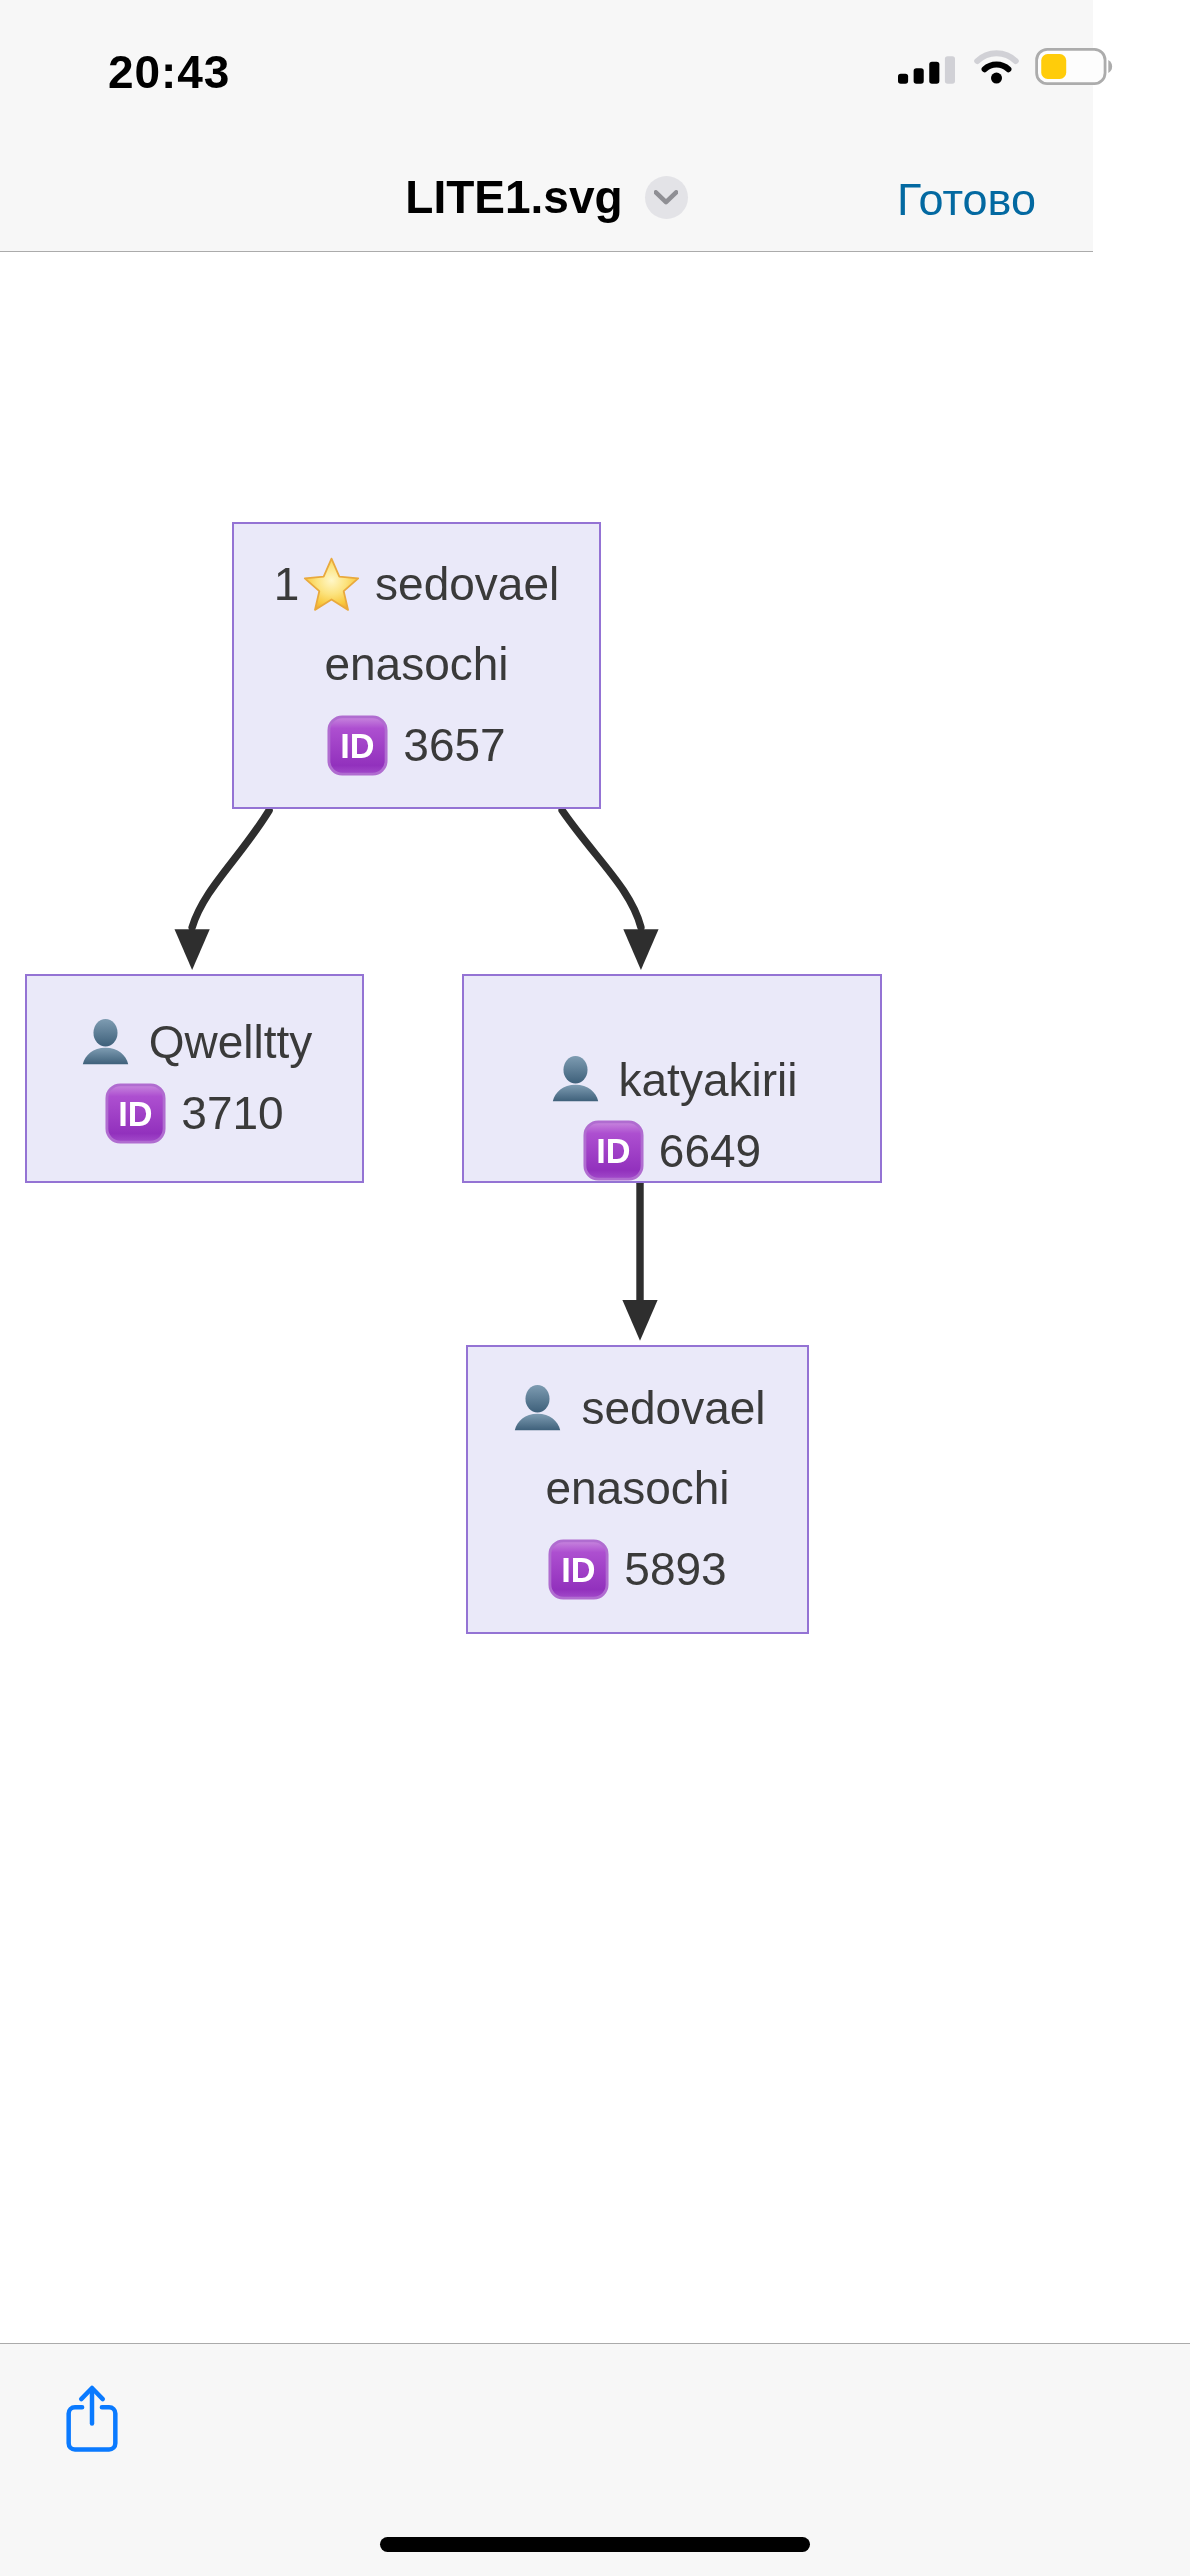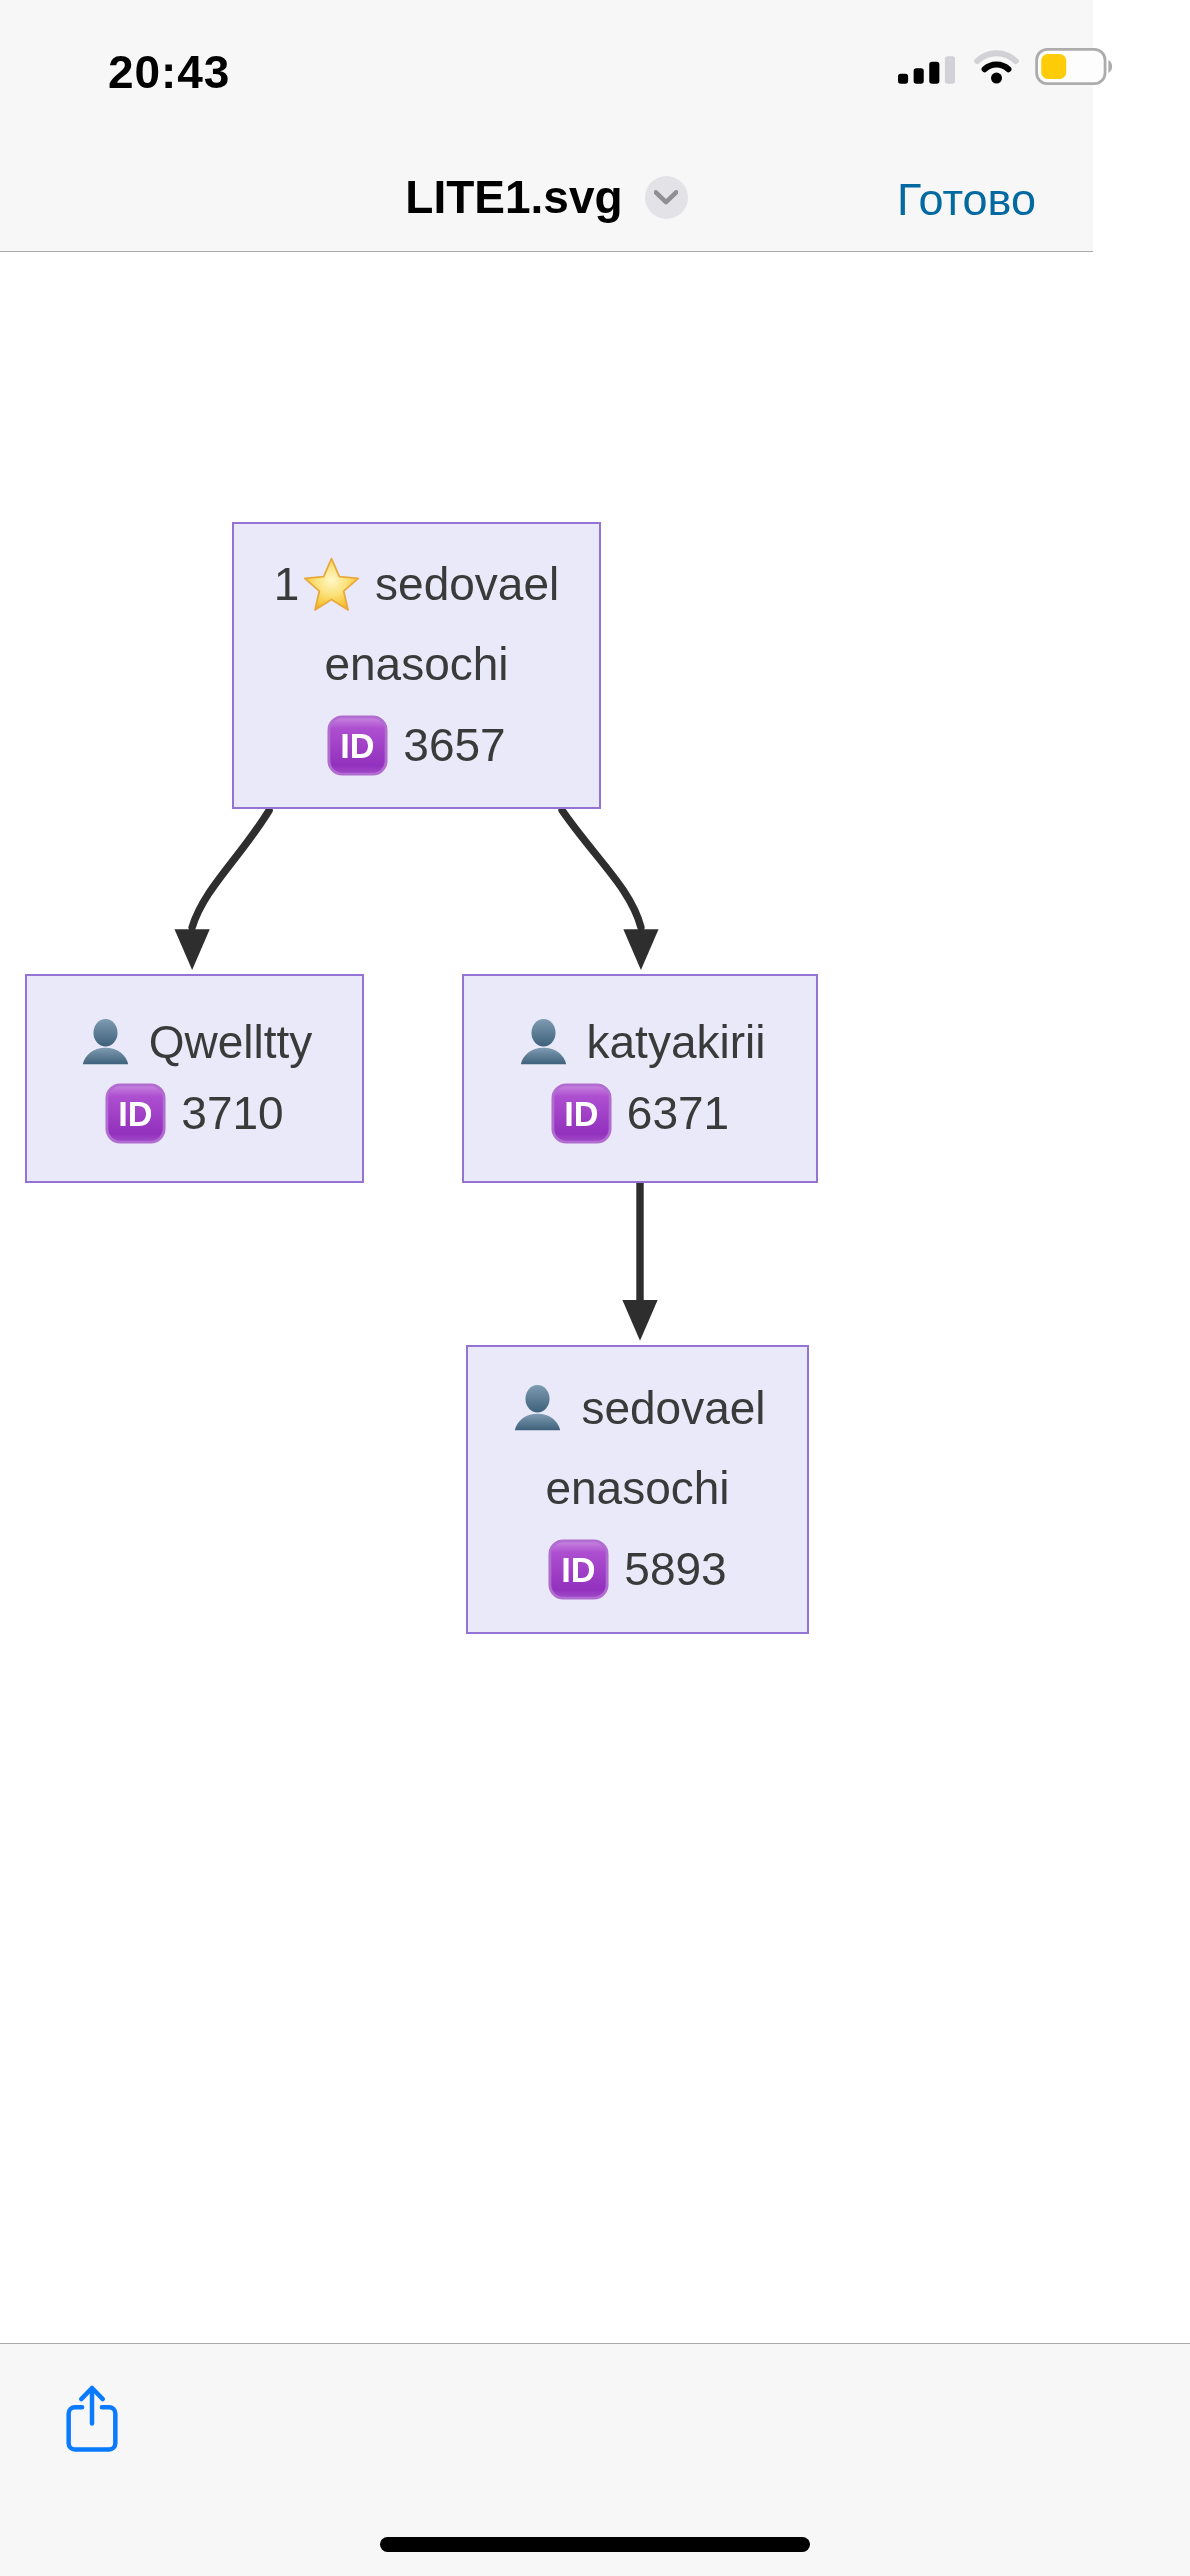--- a/index.html
+++ b/index.html
@@ -142,34 +142,34 @@
     </div>
     <div class="nline">
       <svg class="icon-gap" width="61" height="61" viewBox="0 0 64 64" style="font-size:50px">
         <rect x="2" y="2" width="60" height="60" rx="14" fill="url(#idG)" stroke="#B06CD0" stroke-width="3"></rect>
         <text x="32" y="45" font-size="36" font-weight="bold" fill="#fff" text-anchor="middle" font-family="Liberation Sans, sans-serif">ID</text>
       </svg>
       <span>3710</span>
     </div>
   </div>
 
-  <div class="node n2" style="left:462px;top:974px;width:356px;height:209px;">
+  <div class="node n2" style="left:462px;top:974px;width:420px;height:209px;justify-content:flex-end;">
     <div class="nline">
       <svg class="icon-gap" width="57" height="57" viewBox="0 0 64 64">
         <ellipse cx="32" cy="21" rx="13.5" ry="15.5" fill="url(#bustG)"></ellipse>
         <path d="M32 38 C18 38 9 46 6.5 56.5 L57.5 56.5 C55 46 46 38 32 38 Z" fill="url(#bustG)"></path>
       </svg>
       <span>katyakirii</span>
     </div>
     <div class="nline">
       <svg class="icon-gap" width="61" height="61" viewBox="0 0 64 64" style="font-size:50px">
         <rect x="2" y="2" width="60" height="60" rx="14" fill="url(#idG)" stroke="#B06CD0" stroke-width="3"></rect>
         <text x="32" y="45" font-size="36" font-weight="bold" fill="#fff" text-anchor="middle" font-family="Liberation Sans, sans-serif">ID</text>
       </svg>
-      <span>6371</span>
+      <span>6649</span>
     </div>
   </div>
 
   <div class="node n3" style="left:466px;top:1345px;width:343px;height:289px;">
     <div class="nline">
       <svg class="icon-gap" width="57" height="57" viewBox="0 0 64 64">
         <ellipse cx="32" cy="21" rx="13.5" ry="15.5" fill="url(#bustG)"></ellipse>
         <path d="M32 38 C18 38 9 46 6.5 56.5 L57.5 56.5 C55 46 46 38 32 38 Z" fill="url(#bustG)"></path>
       </svg>
       <span>sedovael</span>

